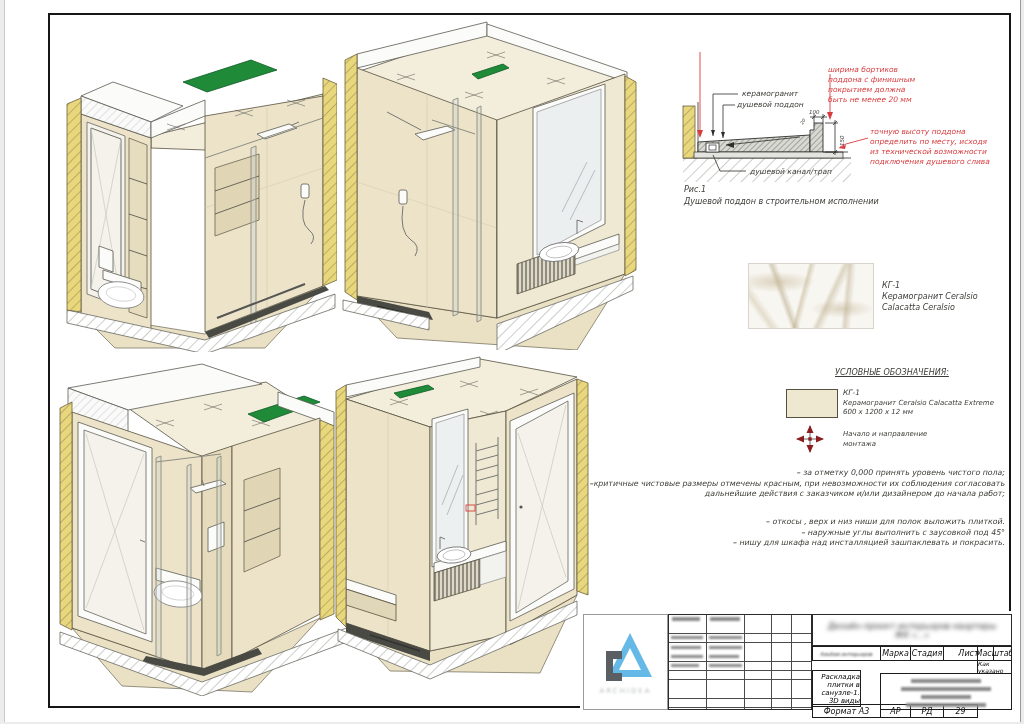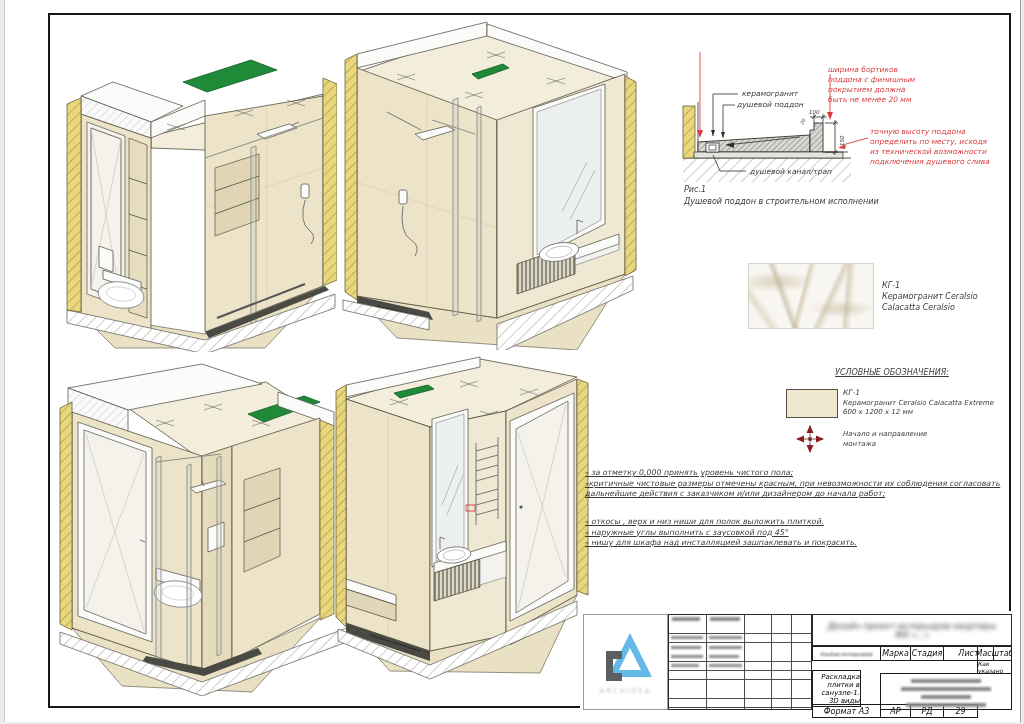--- a/index.html
+++ b/index.html
@@ -32,21 +32,21 @@
     background:
      radial-gradient(ellipse 60px 16px at 22% 28%,rgba(196,180,146,.55),transparent 65%),
      radial-gradient(ellipse 50px 14px at 75% 70%,rgba(186,170,136,.45),transparent 65%),
      linear-gradient(105deg,transparent 42%,rgba(190,175,140,.5) 44%,transparent 48%),
      linear-gradient(70deg,transparent 28%,rgba(172,156,120,.45) 31%,transparent 35%),
      linear-gradient(115deg,transparent 60%,rgba(198,186,156,.55) 63%,transparent 68%),
      linear-gradient(95deg,transparent 75%,rgba(178,162,128,.4) 78%,transparent 83%),
      linear-gradient(55deg,transparent 10%,rgba(205,192,160,.45) 14%,transparent 19%),
      #f8f6f1;}
   #swatch{position:absolute;left:786px;top:389px;width:50px;height:27px;background:#efe8d0;border:1px solid #55503f;z-index:2;}
-  .notes{position:absolute;width:420px;font:italic 7.8px "DejaVu Sans",sans-serif;line-height:10.5px;color:#3a3a35;white-space:pre-line;z-index:4;text-decoration:underline;}
+  .notes{position:absolute;width:420px;text-align:right;font:italic 7.8px "DejaVu Sans",sans-serif;line-height:10.5px;color:#3a3a35;white-space:pre-line;z-index:4;}
   
   #tb{position:absolute;left:580px;top:611px;width:434px;height:102px;background:#ffffff;z-index:6;font-family:"DejaVu Sans",sans-serif;}
   .cell{position:absolute;border:1px solid #1c1c1c;box-sizing:border-box;display:flex;align-items:center;justify-content:center;overflow:hidden;}
   .blur1{filter:blur(1.2px);}
   .blur2{filter:blur(2px);}
   .bar{position:absolute;background:#8a8a8a;filter:blur(1.3px);}
   .tb-h{font:italic 8px "DejaVu Sans",sans-serif;color:#111;}
   .tb-v{font:italic 8px "DejaVu Sans",sans-serif;color:#111;margin-top:44px;}
   .tb-s{font:italic 5px "DejaVu Sans",sans-serif;color:#111;}
   .underl{text-decoration:underline;}

